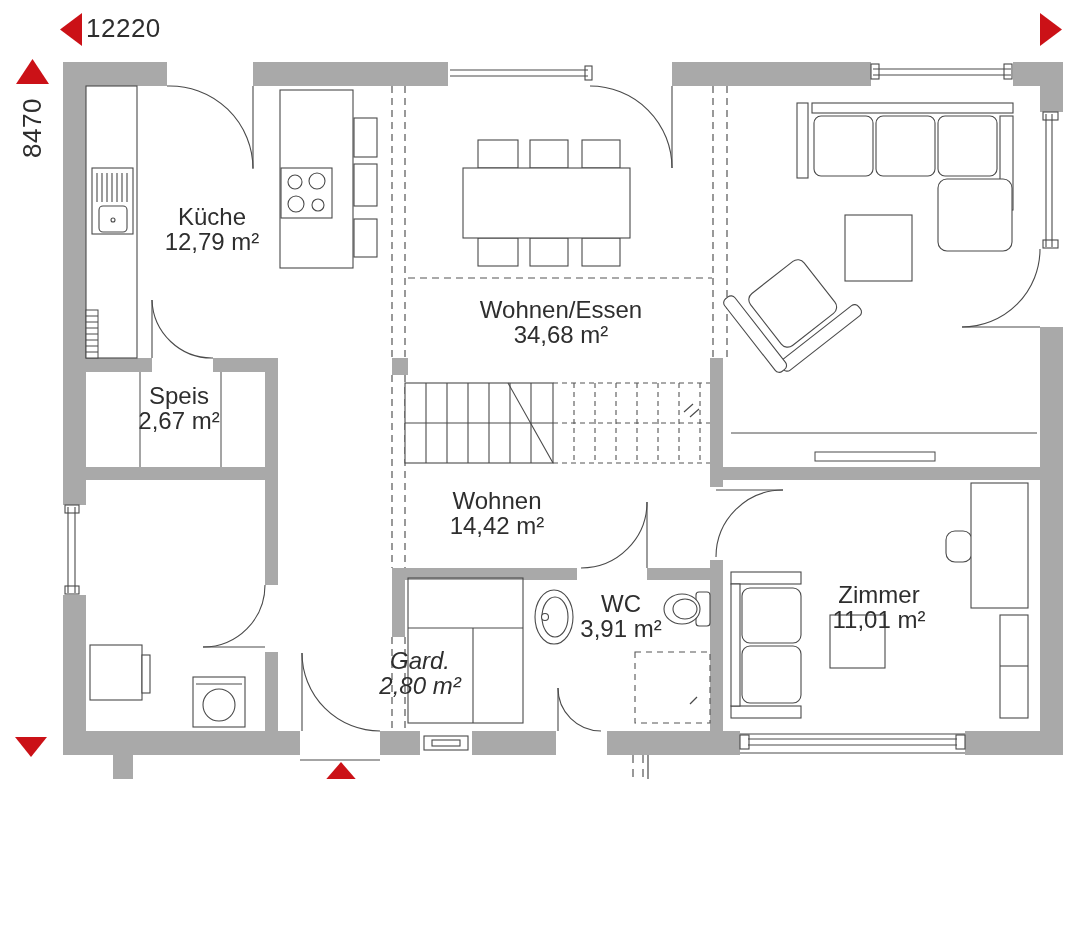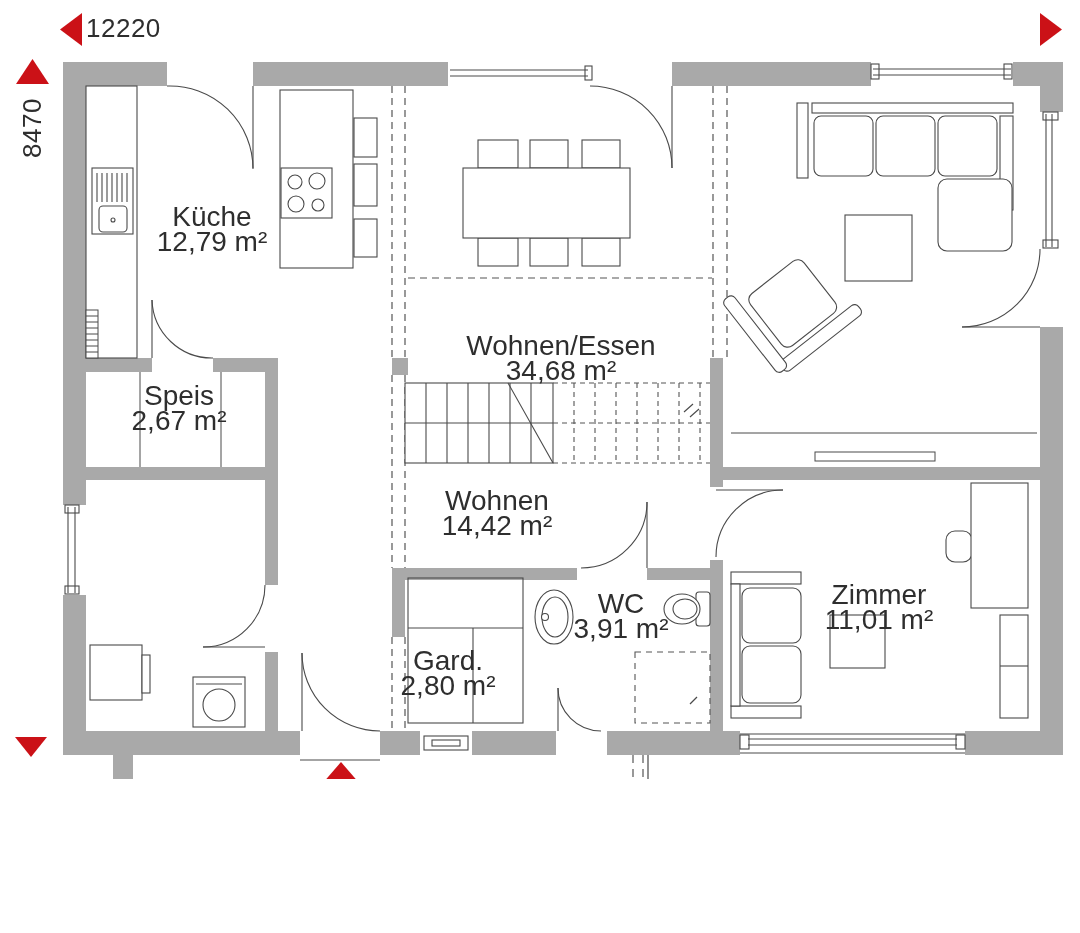--- a/index.html
+++ b/index.html
@@ -3,21 +3,21 @@
 <meta charset="utf-8">
 <style>
   html,body{margin:0;padding:0;background:#ffffff;}
   .canvas{
     position:relative;width:1080px;height:779px;background:#ffffff;
     font-family:"Liberation Sans",sans-serif;color:#2e2e2e;overflow:hidden;
   }
   .plan-svg{position:absolute;left:0;top:0;}
   .room-label{
     position:absolute;transform:translateX(-50%);text-align:center;
-    font-size:28px;line-height:25px;color:#2e2e2e;white-space:nowrap;
+    font-size:24px;line-height:25px;color:#2e2e2e;white-space:nowrap;
   }
   .dim-label{
     position:absolute;font-size:26px;color:#2e2e2e;letter-spacing:0.5px;
   }
   .dim-label.vertical{
     transform:rotate(-90deg);transform-origin:0 0;
   }
 </style>
 </head>
 <body>
@@ -331,37 +331,37 @@
 
 <div class="dim-label" style="left:86px;top:13px;">12220</div>
 
 <div class="dim-label vertical" style="left:17px;top:158px;">8470</div>
 
 <div class="room-label" style="left:212px;top:204px;">
   <div>Küche</div>
   <div>12,79 m²</div>
 </div>
 
-<div class="room-label" style="left:561px;top:297px;margin-top:36px;">
+<div class="room-label" style="left:561px;top:297px;">
   <div>Wohnen/Essen</div>
   <div>34,68 m²</div>
 </div>
 
 <div class="room-label" style="left:179px;top:383px;">
   <div>Speis</div>
   <div>2,67 m²</div>
 </div>
 
 
 <div class="room-label" style="left:497px;top:488px;">
   <div>Wohnen</div>
   <div>14,42 m²</div>
 </div>
 
-<div class="room-label" style="left:448px;top:648px;">
+<div class="room-label" style="left:420px;top:648px;font-style:italic;">
   <div>Gard.</div>
   <div>2,80 m²</div>
 </div>
 
 <div class="room-label" style="left:621px;top:591px;text-align:center;">
   <div>WC</div>
   <div>3,91 m²</div>
 </div>
 
 <div class="room-label" style="left:879px;top:538px;margin-top:44px;">

